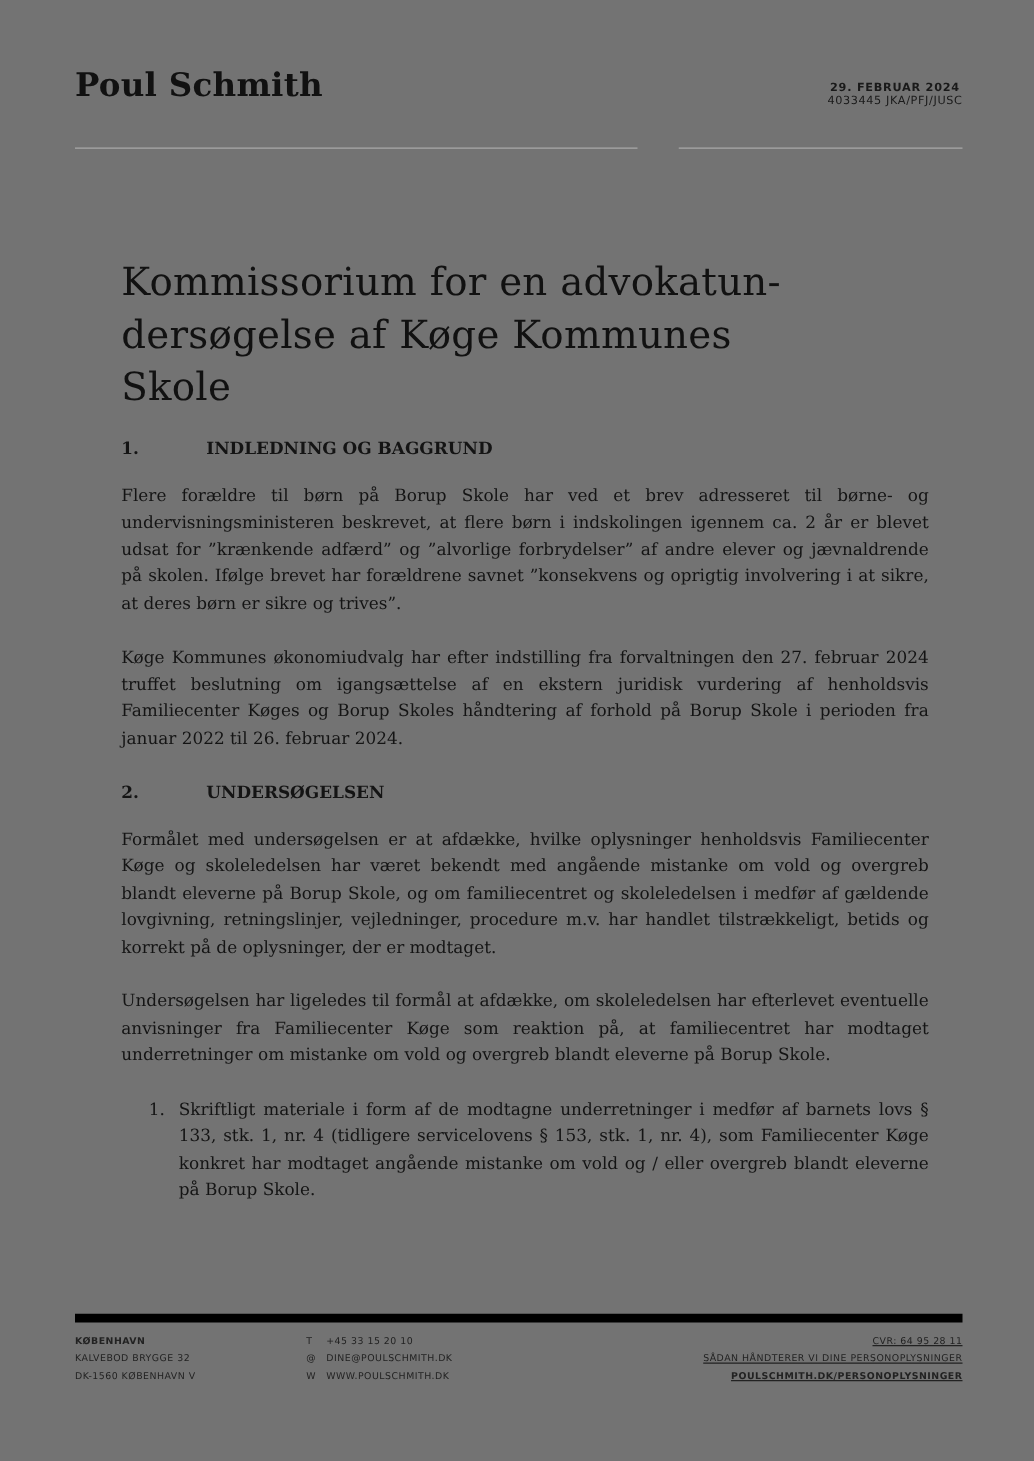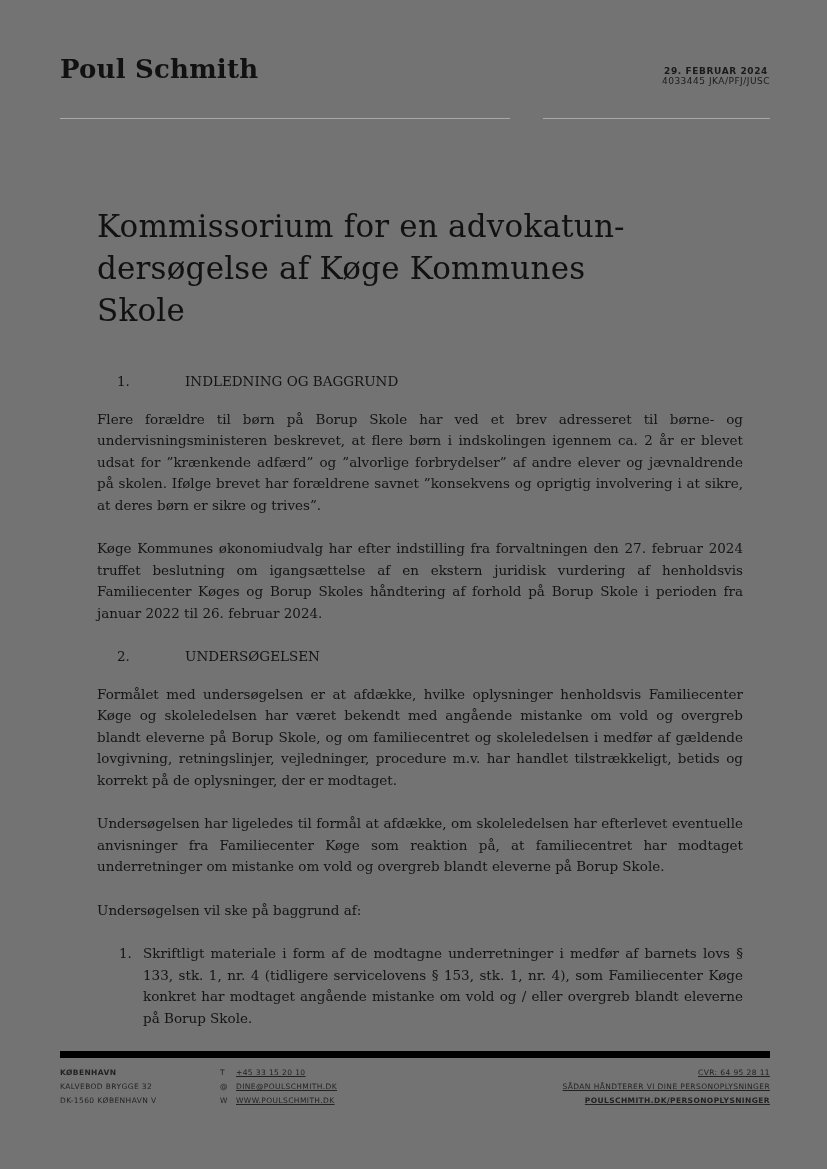--- a/index.html
+++ b/index.html
@@ -25,40 +25,40 @@
   .divider .gapseg { width:33px; }
   .divider .seg2 { flex:1; border-top:1px solid #a9a9a9; }
 
   
   .content {
     position:absolute; left:97px; top:205px; width:646px;
     font-size:13.5px; line-height:21.5px; color:#141414;
   }
   .doc-title {
     font-weight:400; font-size:31px; line-height:42px;
-    margin-bottom:40px; color:#111; letter-spacing:0.2px;
+    margin-bottom:18px; color:#111; letter-spacing:0.2px;
   }
-  .sec-heading { font-weight:400; margin-bottom:16px;margin-left:20px; }
+  .sec-heading { font-weight:700; margin-bottom:16px; }
   .sec-num { display:inline-block; width:68px; }
   .para { text-align:justify; margin-bottom:22px; }
   .it { }
   .list-item { display:flex; margin-top:15px; }
   .li-num { flex:0 0 24px; margin-left:22px; }
   .li-text { flex:1; text-align:justify; }
 
   
   .footer-bar { position:absolute; left:60px; right:57px; top:1051px; height:7px; background:#000; }
   .footer {
     position:absolute; left:60px; right:57px; top:1066px; display:flex;
     font-family:"DejaVu Sans", sans-serif; font-size:7.5px;
-    letter-spacing:0.4px; line-height:14px; color:#222;
+    letter-spacing:0.4px; line-height:14px; color:#222;gap:25px;
   }
   .f-col1 { width:160px; }
   .f-col2 { width:117px; }
-  .f-col3 { width:150px;text-decoration:underline; }
+  .f-col3 { width:150px; }
   .f-col4 { flex:1; text-align:right;text-decoration:underline; }
   .f-bold { font-weight:700; }
   .c-label { display:inline-block; width:16px; }
 </style>
 </head>
 <body>
 
 <div class="page">
 
   <div class="header-logo">Poul Schmith</div>
@@ -80,21 +80,20 @@
       <div>dersøgelse af Køge Kommunes</div>
       <div>Skole</div>
     </h1>
     <div id="doc-body">
         <div class="sec-heading"><span class="sec-num">1.</span><span>INDLEDNING OG BAGGRUND</span></div>
         <p class="para"><span>Flere forældre til børn på Borup Skole har ved et brev adresseret til børne- og undervisningsministeren beskrevet, at flere børn i indskolingen igennem ca. 2 år er blevet udsat for ”</span><span class="it">krænkende adfærd</span><span>” og ”</span><span class="it">alvorlige forbrydelser</span><span>” af andre elever og jævnaldrende på skolen. Ifølge brevet har forældrene savnet ”</span><span class="it">konsekvens og oprigtig involvering i at sikre, at deres børn er sikre og trives</span><span>”.</span></p>
         <p class="para"><span>Køge Kommunes økonomiudvalg har efter indstilling fra forvaltningen den 27. februar 2024 truffet beslutning om igangsættelse af en ekstern juridisk vurdering af henholdsvis Familiecenter Køges og Borup Skoles håndtering af forhold på Borup Skole i perioden fra januar 2022 til 26. februar 2024.</span></p>
         <div class="sec-heading"><span class="sec-num">2.</span><span>UNDERSØGELSEN</span></div>
         <p class="para"><span>Formålet med undersøgelsen er at afdække, hvilke oplysninger henholdsvis Familiecenter Køge og skoleledelsen har været bekendt med angående mistanke om vold og overgreb blandt eleverne på Borup Skole, og om familiecentret og skoleledelsen i medfør af gældende lovgivning, retningslinjer, vejledninger, procedure m.v. har handlet tilstrækkeligt, betids og korrekt på de oplysninger, der er modtaget.</span></p>
         <p class="para"><span>Undersøgelsen har ligeledes til formål at afdække, om skoleledelsen har efterlevet eventuelle anvisninger fra Familiecenter Køge som reaktion på, at familiecentret har modtaget underretninger om mistanke om vold og overgreb blandt eleverne på Borup Skole.</span></p>
-        <p class="para"><span>Undersøgelsen vil ske på baggrund af:</span></p>
         <div class="list-item">
           <span class="li-num">1.</span>
           <span class="li-text">Skriftligt materiale i form af de modtagne underretninger i medfør af barnets lovs § 133, stk. 1, nr. 4 (tidligere servicelovens § 153, stk. 1, nr. 4), som Familiecenter Køge konkret har modtaget angående mistanke om vold og / eller overgreb blandt eleverne på Borup Skole.</span>
         </div>
       </div>
   </div>
 
   <div class="footer-bar"></div>
 
   <div class="footer">

